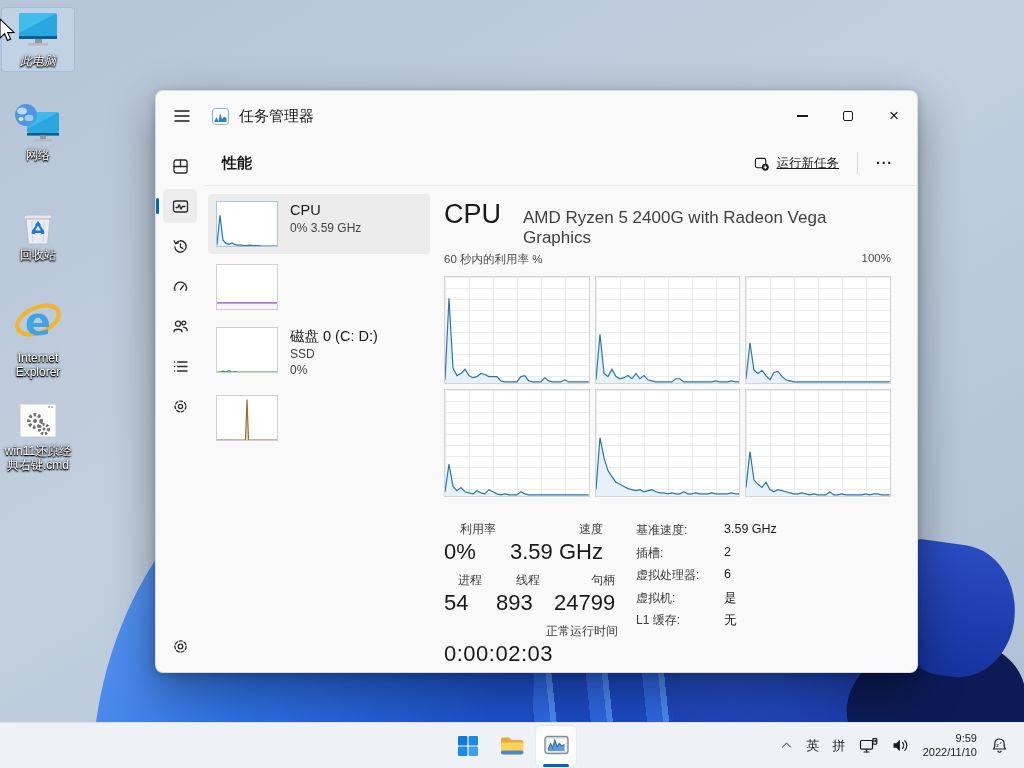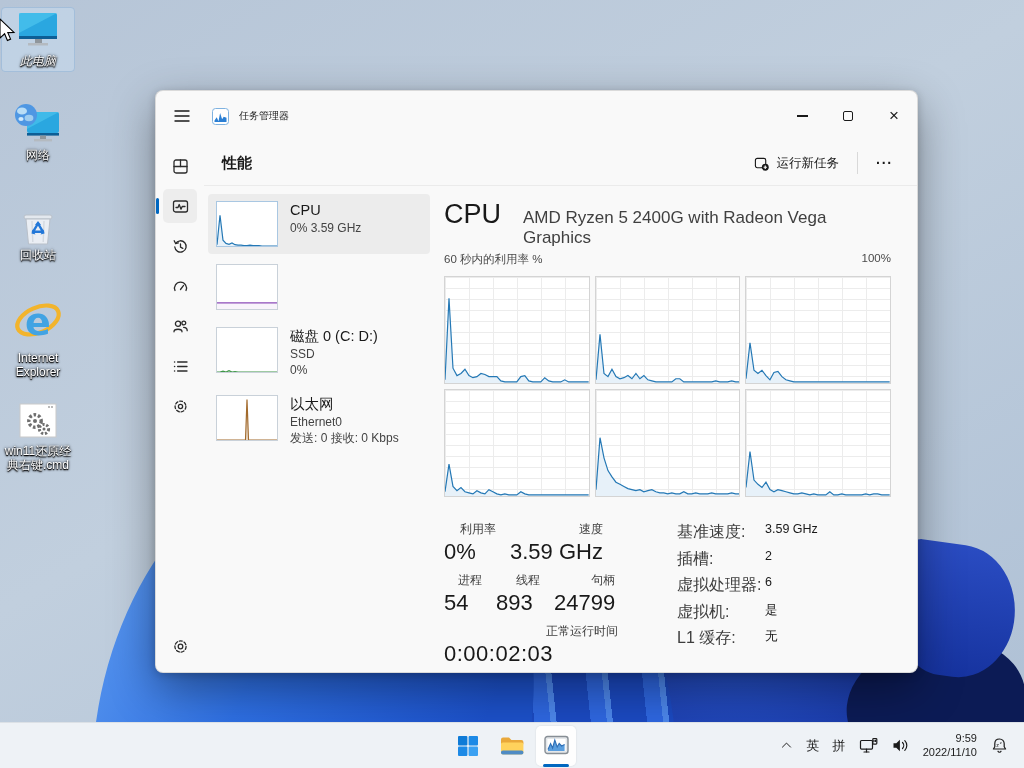--- a/index.html
+++ b/index.html
@@ -28,39 +28,39 @@
     text-shadow:0 1px 2px rgba(0,0,0,.95),0 0 3px rgba(0,0,0,.8),0 1px 1px #000;}
   
   .cursor{position:absolute;left:-2px;top:18px;z-index:9;}
   
   .window{position:absolute;left:155px;top:90px;width:763px;height:583px;z-index:2;
     background:#f9f9f9;border-radius:8px;border:1px solid rgba(0,0,0,.12);
     box-shadow:0 16px 45px rgba(0,0,0,.38),0 2px 8px rgba(0,0,0,.18);overflow:hidden;}
   .titlebar{height:50px;display:flex;align-items:center;}
   .hamburger{width:44px;height:36px;margin-left:4px;display:flex;align-items:center;justify-content:center;border-radius:4px;}
   .tm-appicon{margin-left:8px;display:flex;}
-  .tm-title{margin-left:10px;font-size:10px;color:#1a1a1a;}
+  .tm-title{margin-left:10px;font-size:15px;color:#1a1a1a;}
   .wctl{margin-left:auto;display:flex;height:50px;}
   .wbtn{width:46px;height:50px;display:flex;align-items:center;justify-content:center;color:#1a1a1a;font-size:17px;}
   .minbar{width:11px;height:1.5px;background:#1a1a1a;display:block;}
   .maxbox{width:10px;height:10px;border:1.2px solid #1a1a1a;border-radius:2px;display:block;}
   .wbody{display:flex;height:532px;}
   
   .sidebar{width:48px;display:flex;flex-direction:column;align-items:center;padding-top:8px;flex:none;}
   .sbitem{position:relative;width:34px;height:34px;margin-bottom:6px;border-radius:5px;
     display:flex;align-items:center;justify-content:center;}
   .sbitem.selected{background:#ededed;}
   .sbitem.selected::before{content:"";position:absolute;left:-7px;top:9px;width:3px;height:16px;border-radius:2px;background:#0067c0;}
   .sbitem svg{stroke:#2b2b2b;fill:none;stroke-width:1.3;stroke-linecap:round;stroke-linejoin:round;}
   .sb-bottom{margin-top:auto;margin-bottom:10px;}
   
   .content{flex:1;display:flex;flex-direction:column;min-width:0;}
   .pagehead{height:45px;display:flex;align-items:center;border-bottom:1px solid #ebebeb;padding:0 14px 0 18px;}
   .pagetitle{font-size:15px;font-weight:700;color:#1a1a1a;}
-  .runtask{margin-left:auto;display:flex;align-items:center;gap:8px;padding:6px 10px;border-radius:4px;color:#1a1a1a;font-size:12.5px;}
+  .runtask{margin-left:auto;display:flex;align-items:center;gap:8px;padding:6px 10px;border-radius:4px;color:#1a1a1a;font-size:12.5px;text-decoration:underline;}
   .runtask svg{stroke:#1a1a1a;fill:none;stroke-width:1.2;}
   .headdiv{width:1px;height:22px;background:#d9d9d9;margin:0 8px;}
   .morebtn{font-size:14px;letter-spacing:1px;font-weight:700;color:#1a1a1a;padding:4px 10px;border-radius:4px;}
   .main{flex:1;display:flex;padding-top:8px;min-height:0;}
   
   .devlist{width:226px;flex:none;padding-left:4px;}
   .devitem{display:flex;gap:12px;padding:7px 8px;border-radius:4px;margin-bottom:3px;align-items:flex-start;}
   .devitem.selected{background:#ececec;}
   .mini{width:62px;height:46px;background:#fff;border:1px solid #c9d1d9;flex:none;}
   .mini svg{width:100%;height:100%;display:block;}
@@ -81,21 +81,21 @@
   
   .stats{display:flex;margin-top:25px;}
   .statcols{width:188px;flex:none;}
   .statrow{display:flex;margin-bottom:7px;}
   .stat{margin-right:14px;}
   .statlabel{font-size:12px;color:#3d3d3d;line-height:15px;text-align:right;}
   .statvalue{font-size:22px;color:#191919;line-height:29px;}
   .uptime .statvalue{letter-spacing:.5px;}
   .inforows{margin-left:4px;}
   .inforow{display:flex;margin-bottom:5.5px;}
-  .infolabel{width:88px;font-size:16px;color:#3d3d3d;margin-left:41px;}
+  .infolabel{width:88px;font-size:12px;color:#3d3d3d;}
   .infovalue{font-size:12.5px;color:#191919;}
   
   .taskbar{position:absolute;left:0;bottom:0;width:1024px;height:46px;z-index:3;
     background:#eef2f6;border-top:1px solid #dce1e6;display:flex;align-items:center;}
   .tb-center{position:absolute;left:50%;top:0;height:46px;transform:translateX(-50%);
     display:flex;align-items:center;gap:4px;}
   .tbbtn{width:40px;height:40px;border-radius:5px;display:flex;align-items:center;justify-content:center;position:relative;}
   .tbbtn.active{background:rgba(255,255,255,.9);box-shadow:0 0 2px rgba(0,0,0,.12);}
   .tbbtn.active::after{content:"";position:absolute;bottom:-1px;left:50%;transform:translateX(-50%);
     width:26px;height:3px;border-radius:2px;background:#0067c0;}
@@ -321,25 +321,20 @@
               <div class="devsub">0%</div>
             </div>
           </div>
           <div class="devitem">
             <div class="mini">
                 <svg viewBox="0 0 100 100" preserveAspectRatio="none" style="width: 100%; height: 100%; display: block;">
                   <path d="M0.00,100.0 L2.50,100.0 L5.00,100.0 L7.50,100.0 L10.00,100.0 L12.50,100.0 L15.00,100.0 L17.50,100.0 L20.00,100.0 L22.50,100.0 L25.00,100.0 L27.50,100.0 L30.00,100.0 L32.50,100.0 L35.00,100.0 L37.50,100.0 L40.00,100.0 L42.50,100.0 L45.00,100.0 L47.50,100.0 L50.00,8.0 L52.50,100.0 L55.00,100.0 L57.50,100.0 L60.00,100.0 L62.50,100.0 L65.00,100.0 L67.50,100.0 L70.00,100.0 L72.50,100.0 L75.00,100.0 L77.50,100.0 L80.00,100.0 L82.50,100.0 L85.00,100.0 L87.50,100.0 L90.00,100.0 L92.50,100.0 L95.00,100.0 L97.50,100.0 L100.00,100.0 L100,100 L0,100 Z" fill="rgba(162,106,44,0.18)" stroke="none"></path>
                   <path d="M0.00,100.0 L2.50,100.0 L5.00,100.0 L7.50,100.0 L10.00,100.0 L12.50,100.0 L15.00,100.0 L17.50,100.0 L20.00,100.0 L22.50,100.0 L25.00,100.0 L27.50,100.0 L30.00,100.0 L32.50,100.0 L35.00,100.0 L37.50,100.0 L40.00,100.0 L42.50,100.0 L45.00,100.0 L47.50,100.0 L50.00,8.0 L52.50,100.0 L55.00,100.0 L57.50,100.0 L60.00,100.0 L62.50,100.0 L65.00,100.0 L67.50,100.0 L70.00,100.0 L72.50,100.0 L75.00,100.0 L77.50,100.0 L80.00,100.0 L82.50,100.0 L85.00,100.0 L87.50,100.0 L90.00,100.0 L92.50,100.0 L95.00,100.0 L97.50,100.0 L100.00,100.0" fill="none" stroke="#a26a2c" stroke-width="1.2" vector-effect="non-scaling-stroke"></path>
                 </svg>
               </div>
-            <div class="dev-text">
-              <div class="devname">以太网</div>
-              <div class="devsub">Ethernet0</div>
-              <div class="devsub">发送: 0 接收: 0 Kbps</div>
-            </div>
           </div>
         </div>
 
         <div class="cpudetail">
           <div class="cpuhead">
             <div class="cputitle">CPU</div>
             <div class="cpuchip">AMD Ryzen 5 2400G with Radeon Vega Graphics</div>
           </div>
           <div class="axisrow">
             <div>60 秒内的利用率 %</div>

